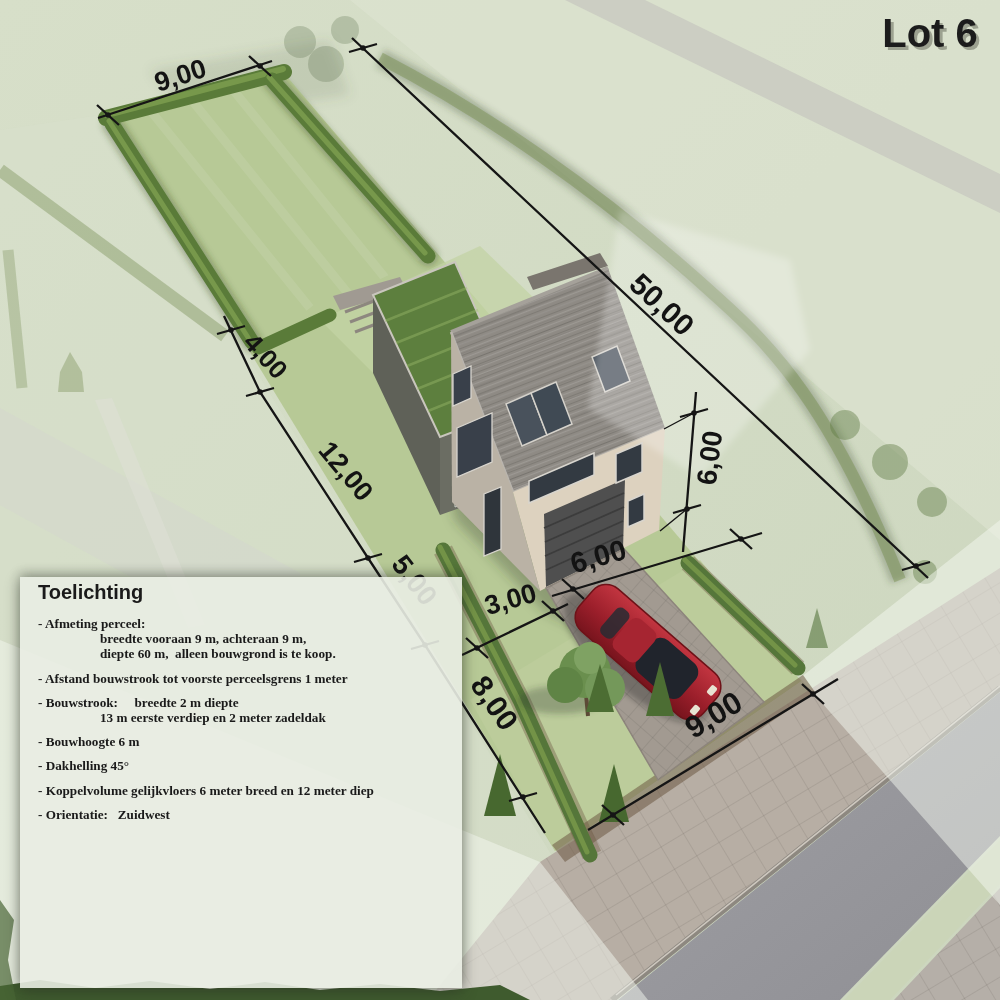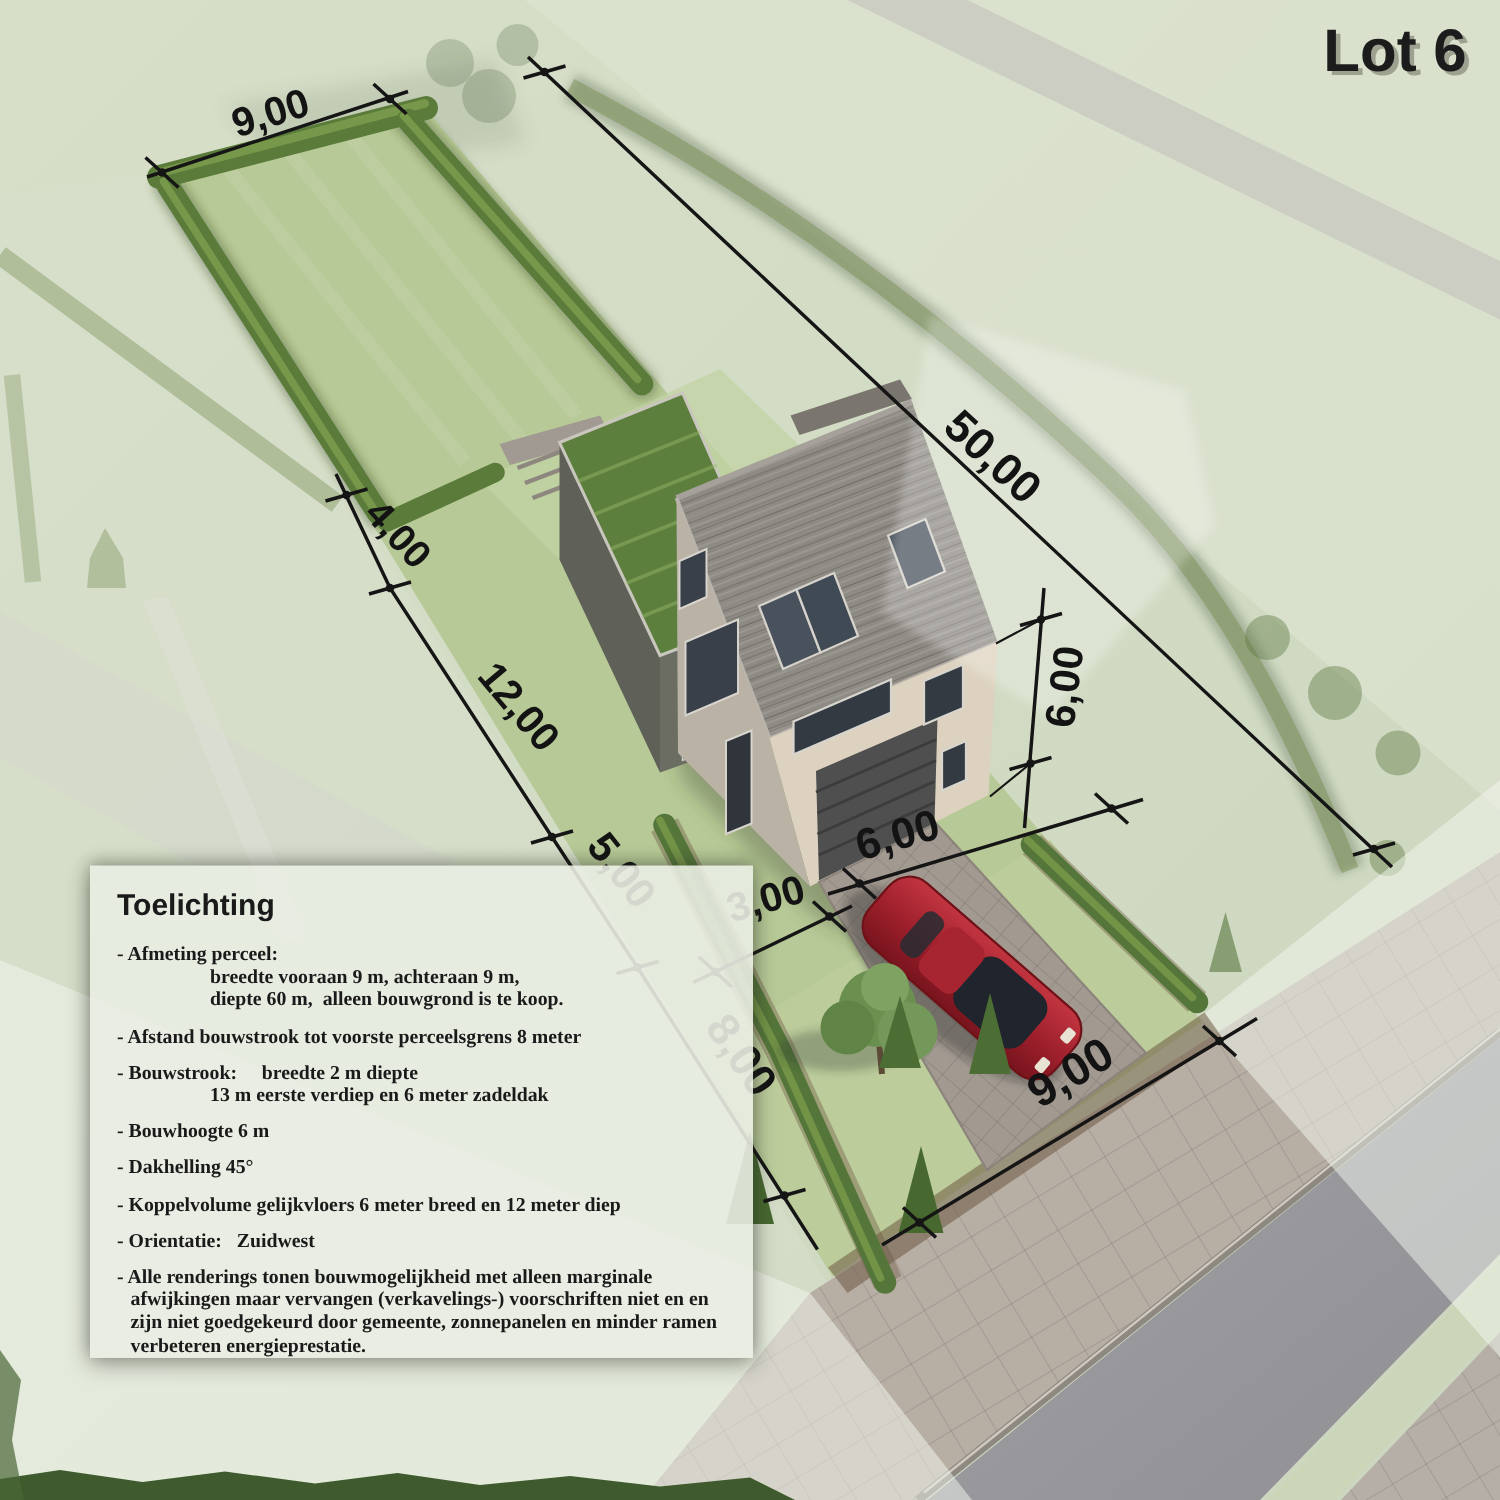--- a/index.html
+++ b/index.html
@@ -4,25 +4,25 @@
 <style>
   html,body{margin:0;padding:0;}
   body{width:1000px;height:1000px;overflow:hidden;position:relative;
        font-family:"Liberation Sans",sans-serif;background:#d3dcc6;}
   #stage{position:absolute;left:0;top:0;width:1000px;height:1000px;}
   svg{position:absolute;left:0;top:0;}
   .dim{font-family:"Liberation Sans",sans-serif;font-weight:700;fill:#131313;}
   .lot-title{font-family:"Liberation Sans",sans-serif;font-weight:700;fill:#1c1c1c;}
   .lot-title-sh{font-family:"Liberation Sans",sans-serif;font-weight:700;fill:rgba(105,110,95,.55);}
   
-  #legend{position:absolute;left:20px;top:577px;width:442px;height:328px;
-          box-sizing:border-box;padding:16px 18px 8px 18px;
+  #legend{position:absolute;left:20px;top:577px;width:442px;height:411px;
+          box-sizing:border-box;padding:4px 18px 8px 18px;
           background:rgba(233,237,227,.9);
           box-shadow:0 4px 14px rgba(40,45,35,.45),0 -4px 10px rgba(40,45,35,.28);
-          color:#1a1a1a;font-weight:700;font-size:13.2px;line-height:15.2px;margin-left:40px;}
+          color:#1a1a1a;font-weight:700;font-size:13.2px;line-height:15.2px;}
   #legend h1{margin:0 0 13px 0;font-size:20px;line-height:22px;font-weight:700;}
   .lg-item{margin:0 0 9px 0;}
   .lg-line{display:block;white-space:pre-wrap;font-family:Liberation Serif, serif;}
   .lg-line.cont{margin-left:62px;}
   .lg-item.hang .lg-line{padding-left:9px;text-indent:-9px;white-space:pre-wrap;}
 </style>
 </head>
 <body>
 
 <div id="stage">
@@ -287,35 +287,32 @@
 </svg>
 
 <div id="legend">
   <h1>Toelichting</h1>
   <div class="lg-item">
     <span class="lg-line">- Afmeting perceel:</span>
     <span class="lg-line cont">breedte vooraan 9 m, achteraan 9 m,</span>
     <span class="lg-line cont">diepte 60 m,  alleen bouwgrond is te koop.</span>
   </div>
   <div class="lg-item">
-    <span class="lg-line">- Afstand bouwstrook tot voorste perceelsgrens 8 meter</span>
+    <span class="lg-line">- Afstand bouwstrook tot voorste perceelsgrens 1 meter</span>
   </div>
   <div class="lg-item">
     <span class="lg-line">- Bouwstrook:     breedte 2 m diepte</span>
-    <span class="lg-line cont">13 m eerste verdiep en 6 meter zadeldak</span>
+    <span class="lg-line cont">13 m eerste verdiep en 2 meter zadeldak</span>
   </div>
   <div class="lg-item">
     <span class="lg-line">- Bouwhoogte 6 m</span>
   </div>
   <div class="lg-item">
     <span class="lg-line">- Dakhelling 45°</span>
   </div>
   <div class="lg-item">
     <span class="lg-line">- Koppelvolume gelijkvloers 6 meter breed en 12 meter diep</span>
   </div>
   <div class="lg-item">
     <span class="lg-line">- Orientatie:   Zuidwest</span>
-  </div>
-  <div class="lg-item hang">
-    <span class="lg-line">- Alle renderings tonen bouwmogelijkheid met alleen marginale afwijkingen maar vervangen (verkavelings-) voorschriften niet en en zijn niet goedgekeurd door gemeente, zonnepanelen en minder ramen verbeteren energieprestatie.</span>
   </div>
 </div>
 </div>
 
 </body></html>

